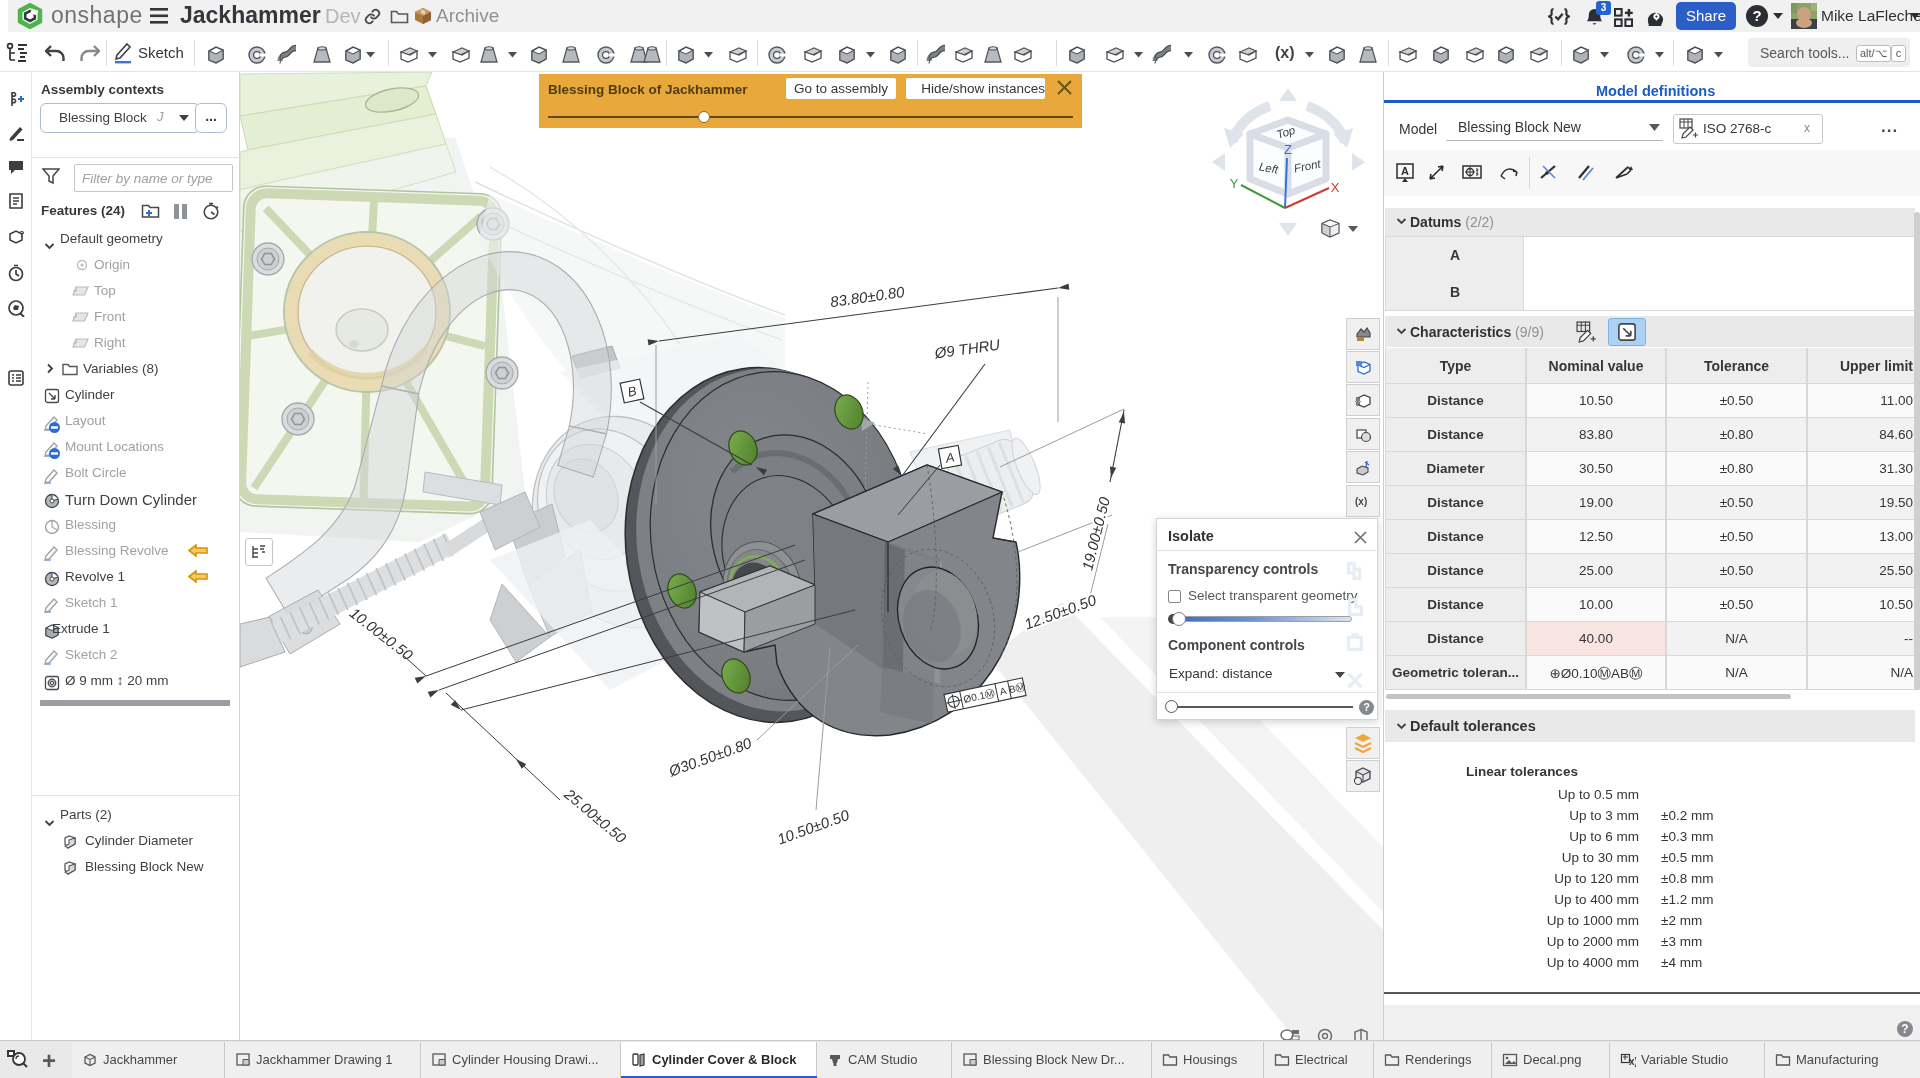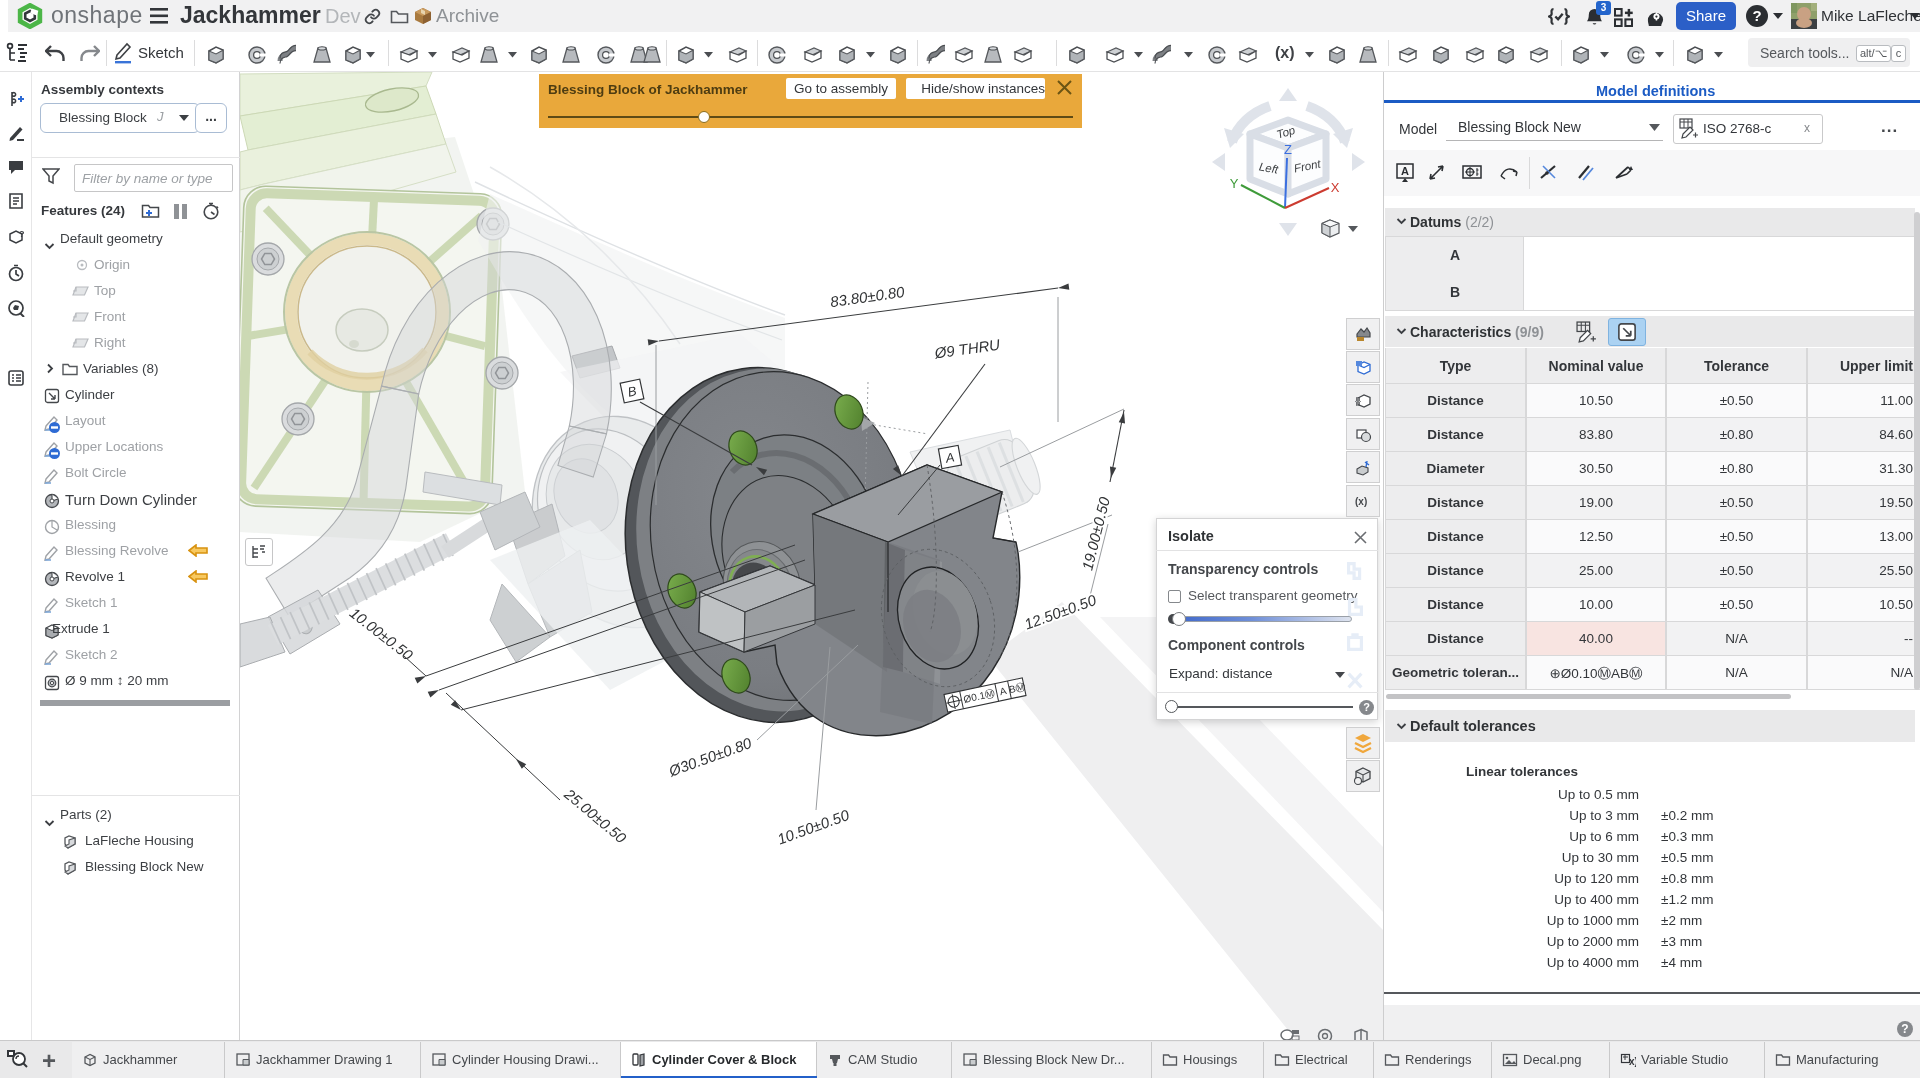--- a/index.html
+++ b/index.html
@@ -419,21 +419,21 @@
     </svg>
     <div class="tt" style="left:33px;top:341px;font-size:13.5px;color:#9ea1a5">Layout</div>
     <svg class="abs" style="left:12px;top:369px" width="16" height="16" viewBox="0 0 16 16">
       <path d="M2 11L10 2l3 3-8 9-4 1z" fill="none" stroke="#9fa2a6" stroke-width="1.4"></path>
       <path d="M1 15h6" stroke="#7fa8d8" stroke-width="1.6"></path>
     </svg>
     <svg class="abs" style="left:17px;top:376px" width="11" height="11">
       <circle cx="5.5" cy="5.5" r="5.5" fill="#2e6bd4"></circle>
       <rect x="2" y="4.3" width="7" height="2.4" fill="#fff"></rect>
     </svg>
-    <div class="tt" style="left:33px;top:367px;font-size:13.5px;color:#9ea1a5">Upper Locations</div>
+    <div class="tt" style="left:33px;top:367px;font-size:13.5px;color:#9ea1a5">Mount Locations</div>
     <svg class="abs" style="left:12px;top:396px" width="16" height="16" viewBox="0 0 16 16">
       <path d="M2 11L10 2l3 3-8 9-4 1z" fill="none" stroke="#9fa2a6" stroke-width="1.4"></path>
       <path d="M1 15h6" stroke="#7fa8d8" stroke-width="1.6"></path>
     </svg>
     <div class="tt" style="left:33px;top:393px;font-size:13.5px;color:#9ea1a5">Bolt Circle</div>
     <svg class="abs" style="left:12px;top:421px" width="16" height="16" viewBox="0 0 16 16">
       <circle cx="8" cy="8" r="6.5" fill="#b4b7bb" stroke="#44474b" stroke-width="1.3"></circle>
       <path d="M8 1.5V8l6-2" fill="#fff" stroke="#44474b" stroke-width="1.1"></path>
       <circle cx="8" cy="8" r="2" fill="#fff" stroke="#44474b" stroke-width="1"></circle>
     </svg>
@@ -484,21 +484,21 @@
     <div class="abs" style="left:8px;top:628px;width:190px;height:6px;background:#9b9ea2"></div>
     <div class="abs" style="left:0px;top:723px;width:208px;height:1px;background:#e4e4e5"></div>
     <svg class="abs" style="left:12px;top:747px" width="11" height="8">
       <path d="M1.5 2l4 4 4-4" fill="none" stroke="#3c3f43" stroke-width="1.8"></path>
     </svg>
     <div class="tt" style="left:28px;top:735px;font-size:13.5px;color:#3c3f43">Parts (2)</div>
     <svg class="abs" style="left:30px;top:762px" width="16" height="16" viewBox="0 0 16 16">
       <path d="M3 10V4l4-2 6 2v6l-7 4z" fill="#fff" stroke="#55585c" stroke-width="1.3"></path>
       <path d="M6 14l-3-2 4-2V6l6-2v6z" fill="#d8dadd" stroke="#55585c" stroke-width="1.1"></path>
     </svg>
-    <div class="tt" style="left:53px;top:761px;font-size:13.5px;color:#3c3f43">LaFleche Housing</div>
+    <div class="tt" style="left:53px;top:761px;font-size:13.5px;color:#3c3f43">Cylinder Diameter</div>
     <svg class="abs" style="left:30px;top:788px" width="16" height="16" viewBox="0 0 16 16">
       <path d="M3 10V4l4-2 6 2v6l-7 4z" fill="#fff" stroke="#55585c" stroke-width="1.3"></path>
       <path d="M6 14l-3-2 4-2V6l6-2v6z" fill="#d8dadd" stroke="#55585c" stroke-width="1.1"></path>
     </svg>
     <div class="tt" style="left:53px;top:787px;font-size:13.5px;color:#3c3f43">Blessing Block New</div>
   </div>
 <div id="canvas">
     <svg class="abs" style="left:0;top:0" width="1143" height="968" viewBox="0 0 1143 968">
       <defs>
         <radialGradient id="facegrad" cx="42%" cy="38%" r="75%">
@@ -891,21 +891,21 @@
     <div class="abs" style="left:1px;top:164px;width:139px;height:38px;background:#ededee;border:1px solid #d8d8d9"></div>
     <div class="abs" style="left:140px;top:164px;width:391px;height:38px;background:#fff;border:1px solid #d8d8d9;border-left:none"></div>
     <div class="tt" style="left:66px;top:175px;font-size:14px;font-weight:bold;color:#33363a">A</div>
     <div class="abs" style="left:1px;top:201px;width:139px;height:38px;background:#ededee;border:1px solid #d8d8d9;border-top:none"></div>
     <div class="abs" style="left:140px;top:201px;width:391px;height:38px;background:#fff;border:1px solid #d8d8d9;border-left:none;border-top:none"></div>
     <div class="tt" style="left:66px;top:212px;font-size:14px;font-weight:bold;color:#33363a">B</div>
     <div class="abs" style="left:1px;top:244px;width:530px;height:31px;background:#e9e9ea"></div>
     <svg class="abs" style="left:12px;top:255px" width="11" height="8">
       <path d="M1.5 2l4 4 4-4" fill="none" stroke="#3c3f43" stroke-width="1.8"></path>
     </svg>
-    <div class="tt" style="left:26px;top:252px;font-size:14px;font-weight:bold;color:#2f3235">Characteristics <span style="font-weight:bold;color:#8e9195">(9/9)</span></div>
+    <div class="tt" style="left:26px;top:252px;font-size:14px;font-weight:bold;color:#2f3235">Characteristics <span style="font-weight:normal;color:#8e9195">(9/9)</span></div>
     <svg class="abs" style="left:192px;top:249px" width="22" height="22" viewBox="0 0 21 21">
       <rect x="1" y="1" width="12" height="9" fill="none" stroke="#44474b" stroke-width="1.2"></rect>
       <path d="M1 4h12M5 1v9M9 1v9" stroke="#44474b" stroke-width="1"></path>
       <path d="M4 16l7-7 3 3-7 7-4 1z" fill="#fff" stroke="#44474b" stroke-width="1.2"></path>
       <path d="M14 17h5M16.5 14.5v5" stroke="#44474b" stroke-width="1.2"></path>
     </svg>
     <div class="abs" style="left:224px;top:246px;width:38px;height:28px;background:#abd2f2;border:1px solid #7fb3e0;border-radius:3px"></div>
     <svg class="abs" style="left:233px;top:250px" width="20" height="20" viewBox="0 0 16 16">
       <rect x="1.5" y="1.5" width="13" height="13" rx="2" fill="#fff" stroke="#44474b" stroke-width="1.3"></rect>
       <path d="M5 5l6 6M11 11v-4M11 11H7" stroke="#44474b" stroke-width="1.4" fill="none"></path>

